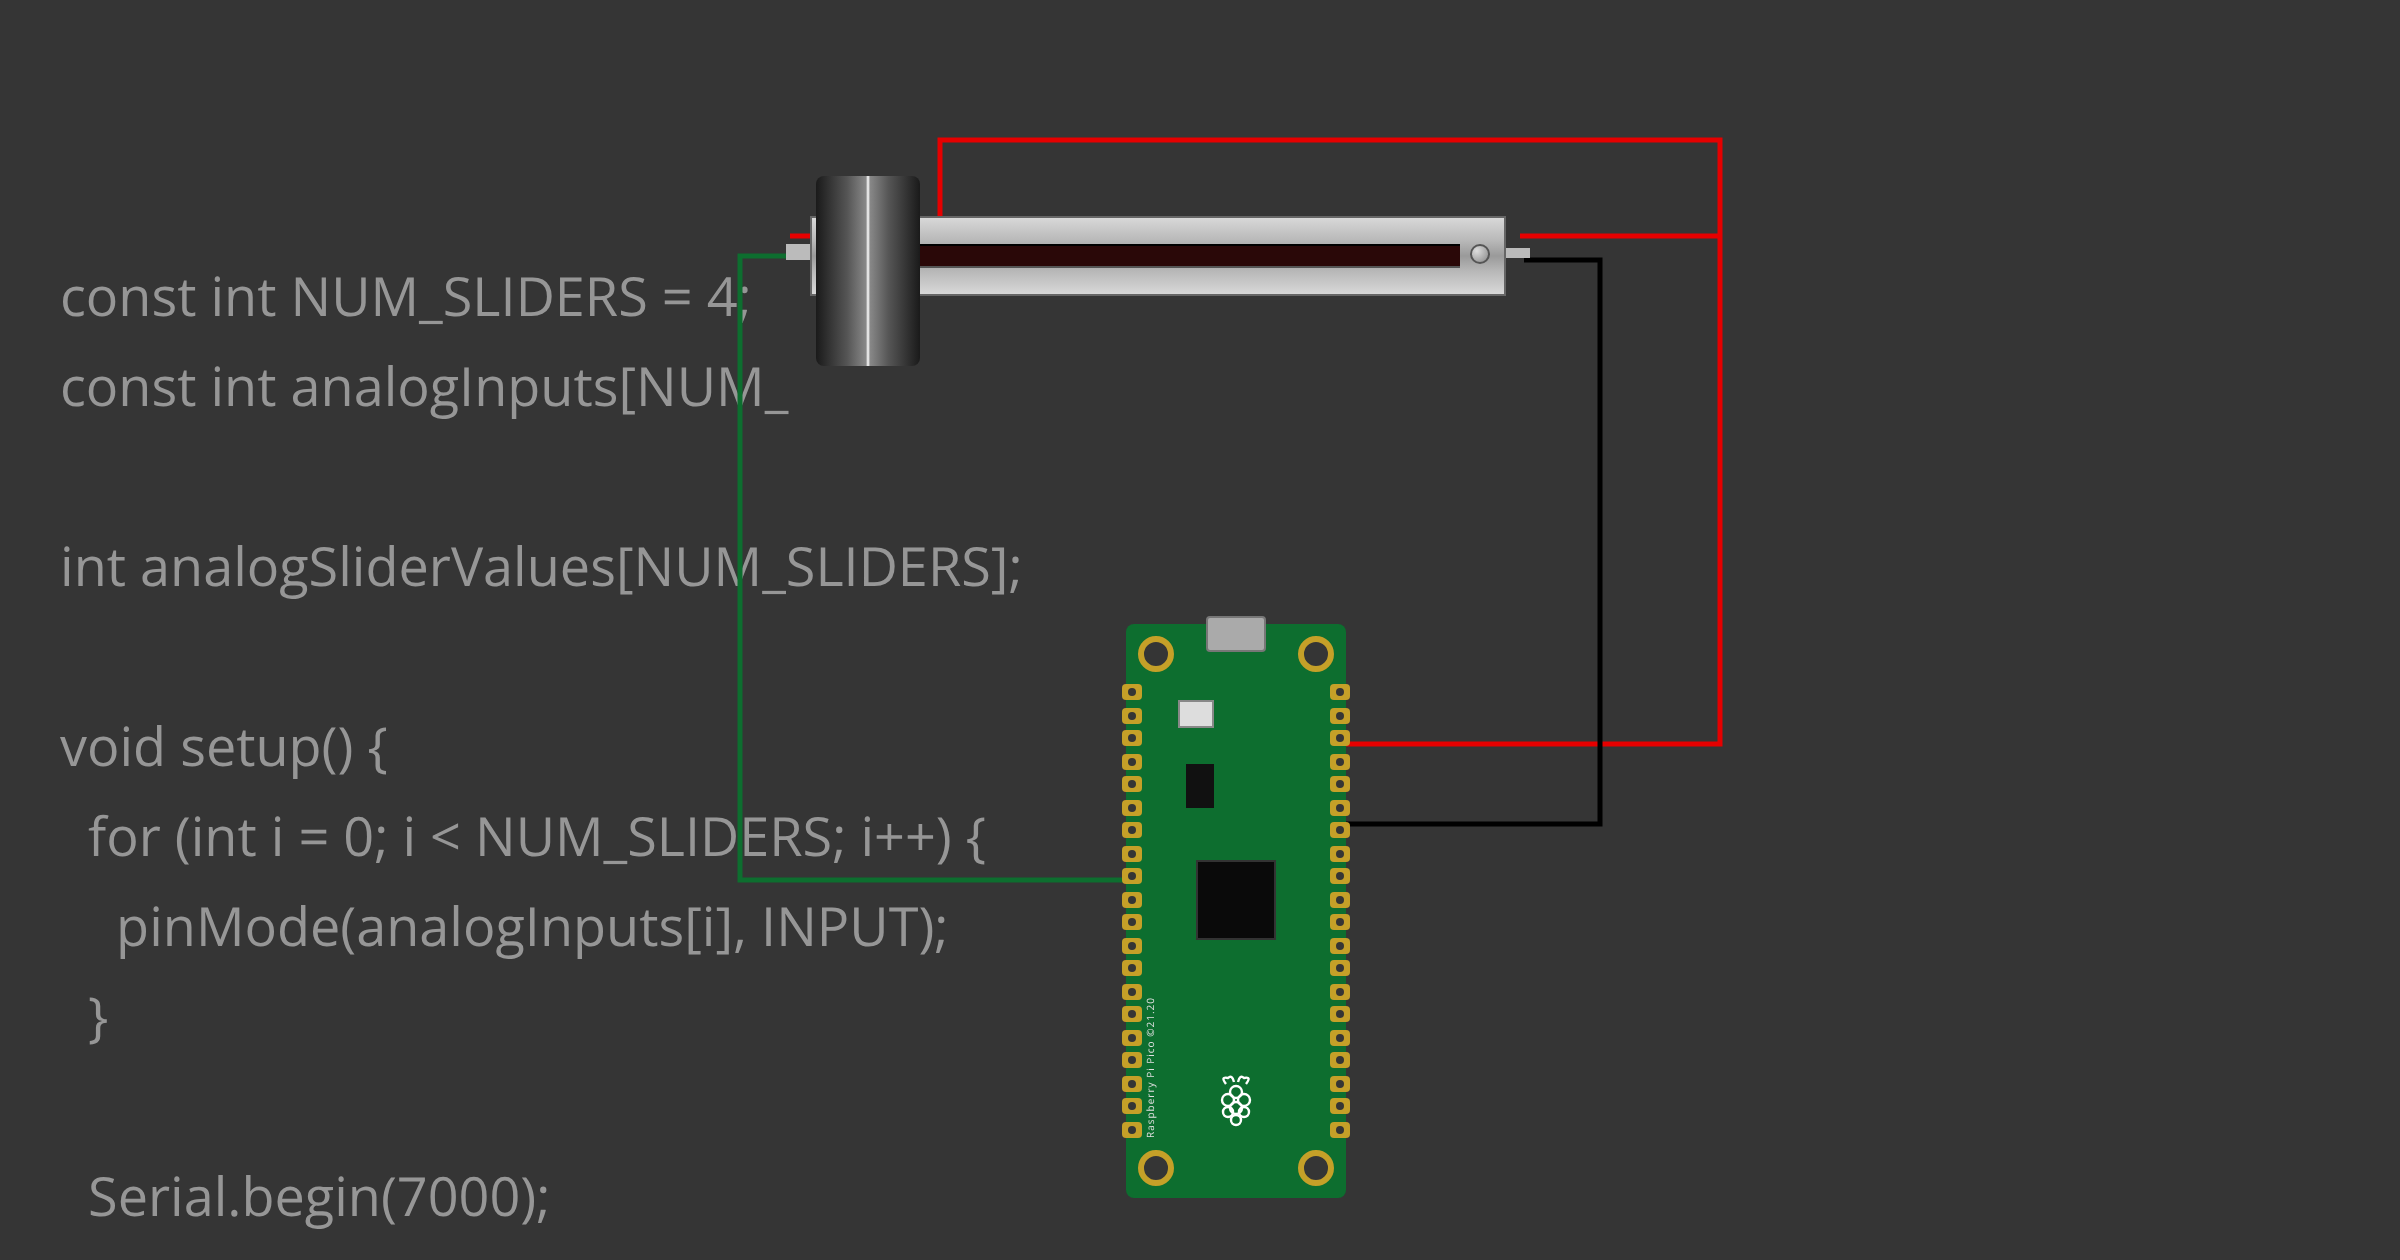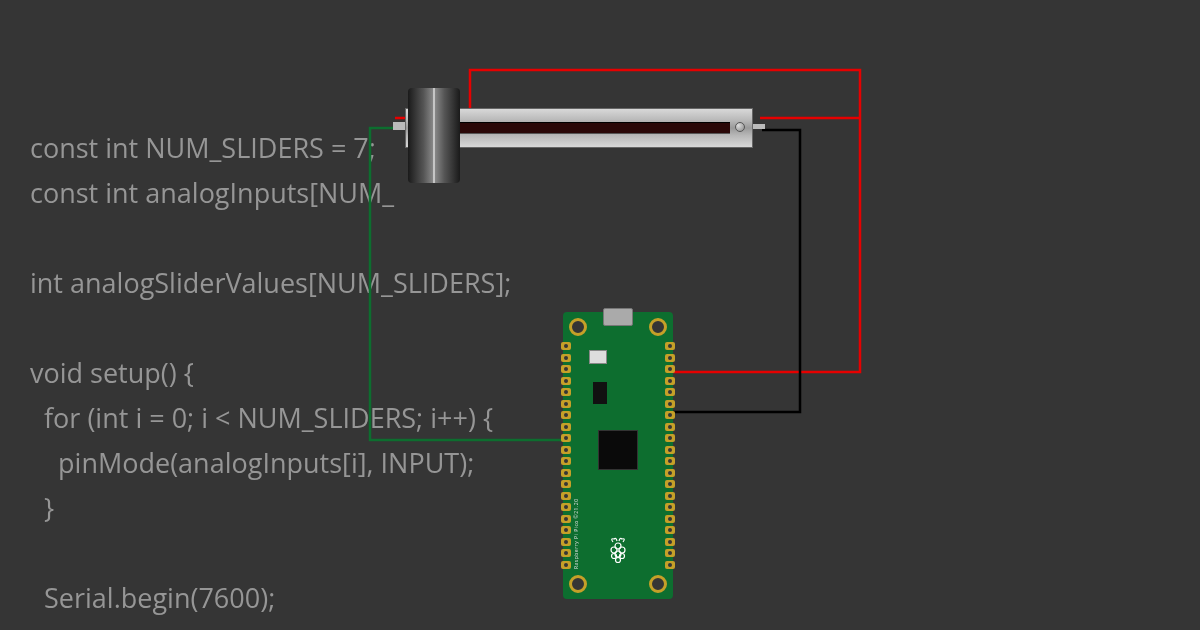--- a/index.html
+++ b/index.html
@@ -205,31 +205,31 @@
 .wire {
   position: absolute;
   stroke-width: 2.5;
   fill: none;
 }
 </style>
 </head>
 <body>
 
 <div class="code-area">
-<span>const int NUM_SLIDERS = 7;</span>
+<span>const int NUM_SLIDERS = 4;</span>
 <span>const int analogInputs[NUM_</span>
 <span></span>
 <span>int analogSliderValues[NUM_SLIDERS];</span>
 <span></span>
 <span>void setup() { </span>
 <span>  for (int i = 0; i &lt; NUM_SLIDERS; i++) {</span>
 <span>    pinMode(analogInputs[i], INPUT);</span>
 <span>  }</span>
 <span></span>
-<span>  Serial.begin(7600);</span>
+<span>  Serial.begin(7000);</span>
 <span>}</span>
 </div>
 
 <svg class="diagram">
 
   <path class="wire" d="M 760 118 L 860 118 L 860 70 L 470 70 L 470 118 L 395 118
            M 760 118 L 860 118 L 860 372 L 670 372" stroke="#e60000"></path>
 
   <path class="wire" d="M 762 130 L 800 130 L 800 412 L 670 412" stroke="#000000"></path>
 

